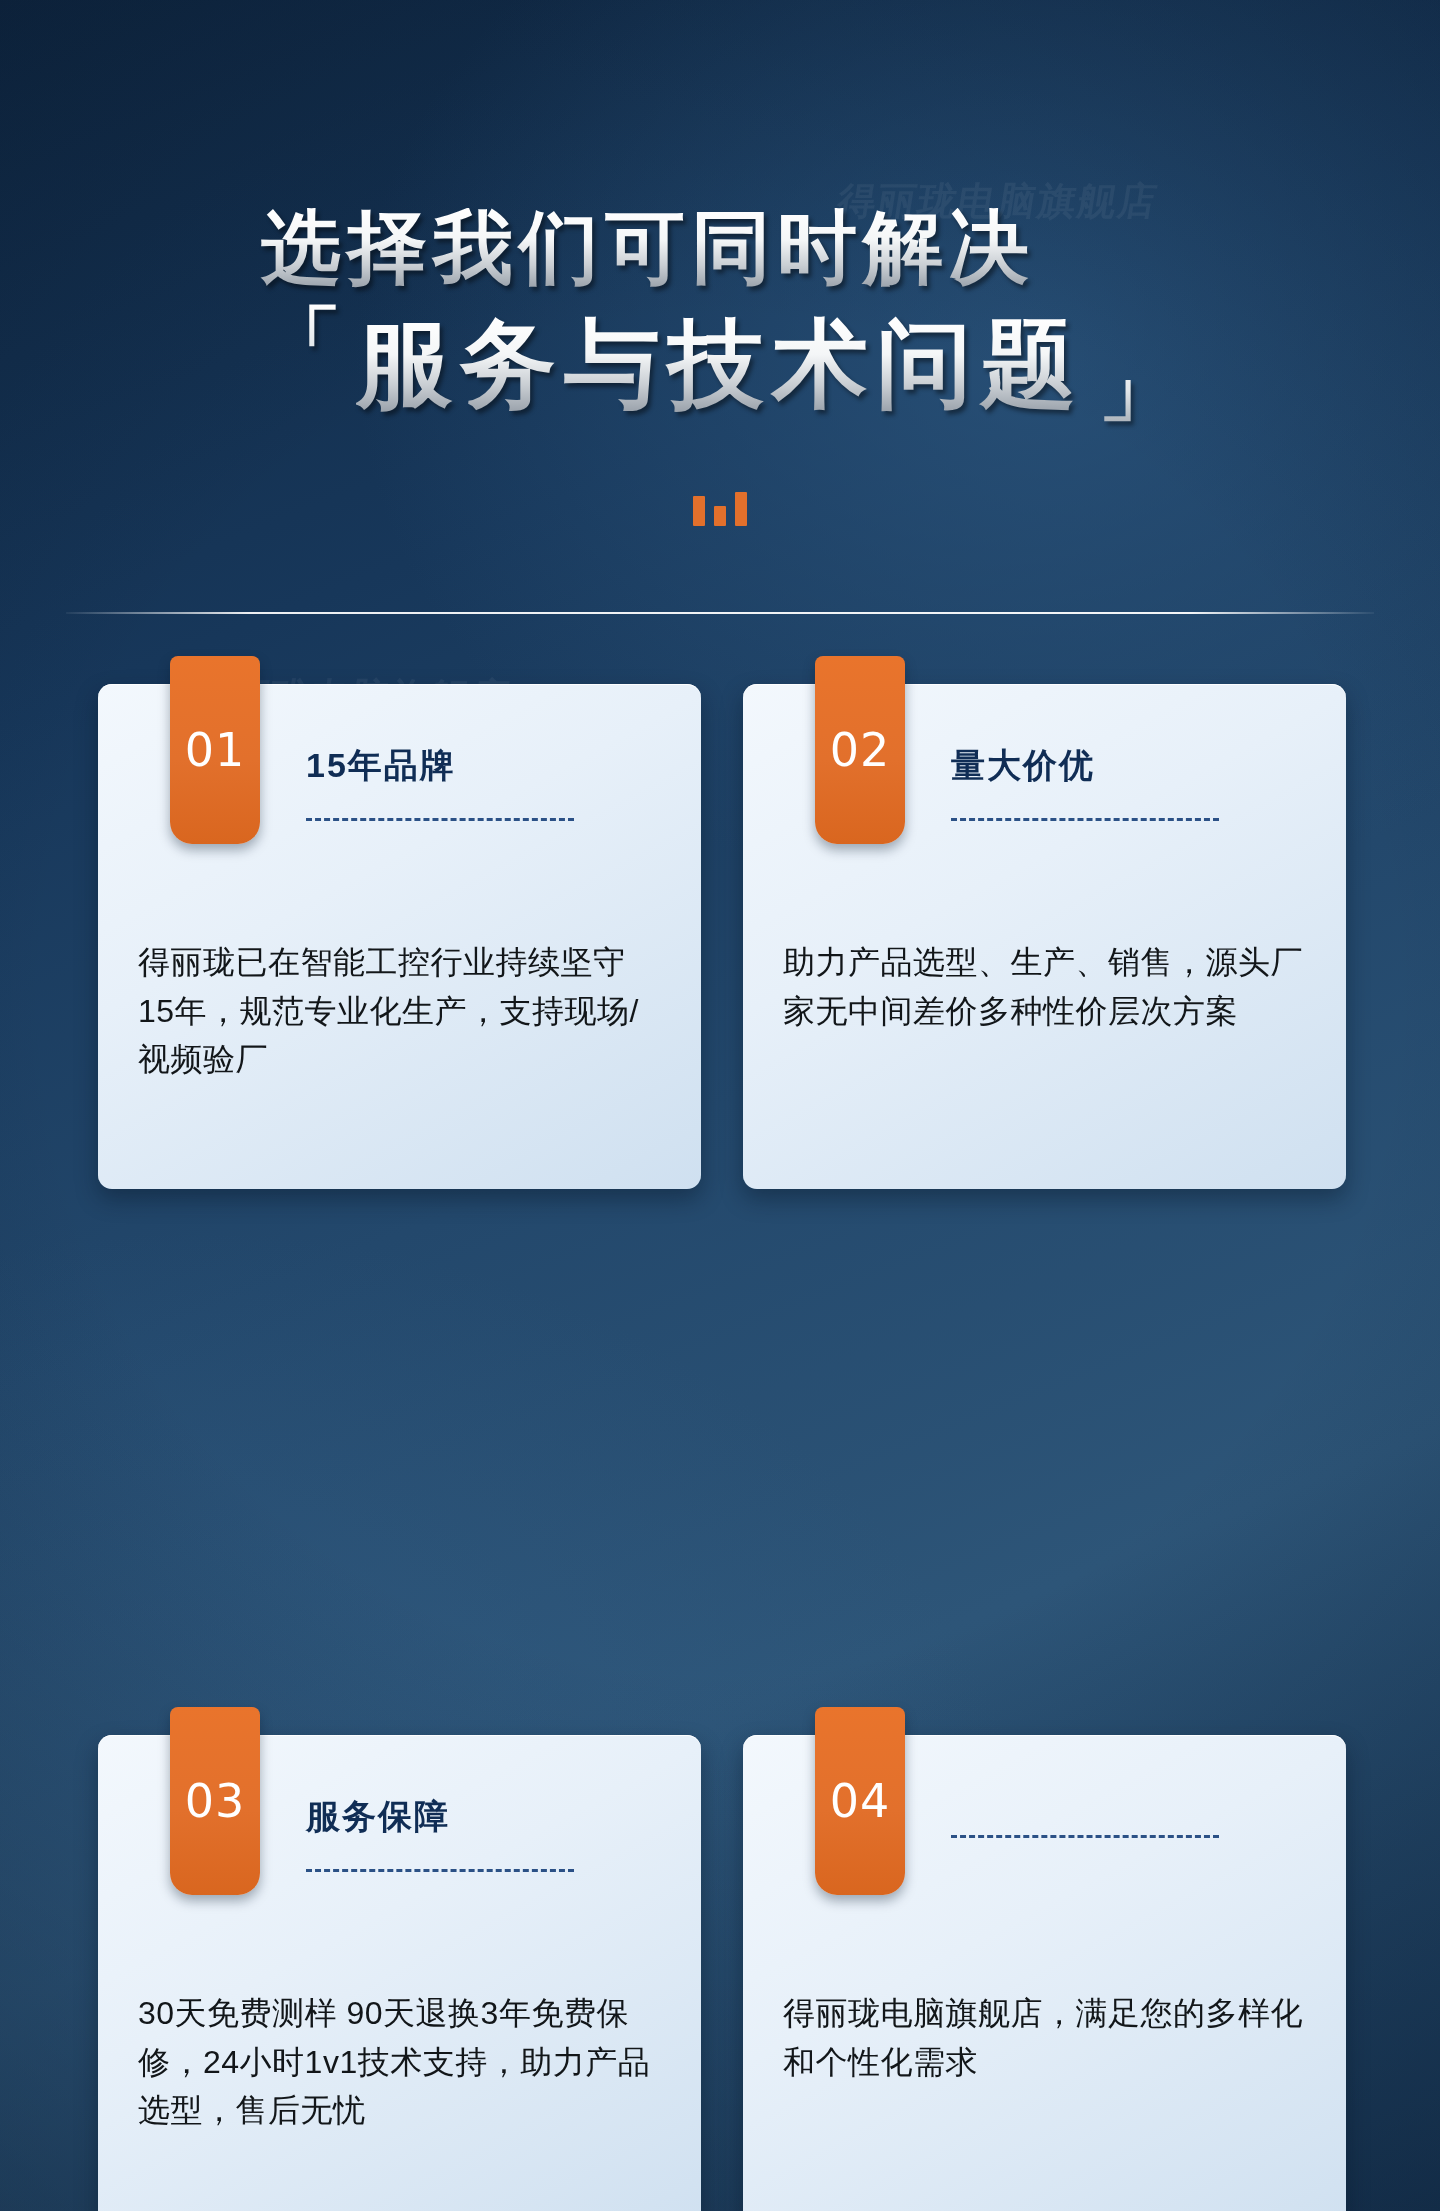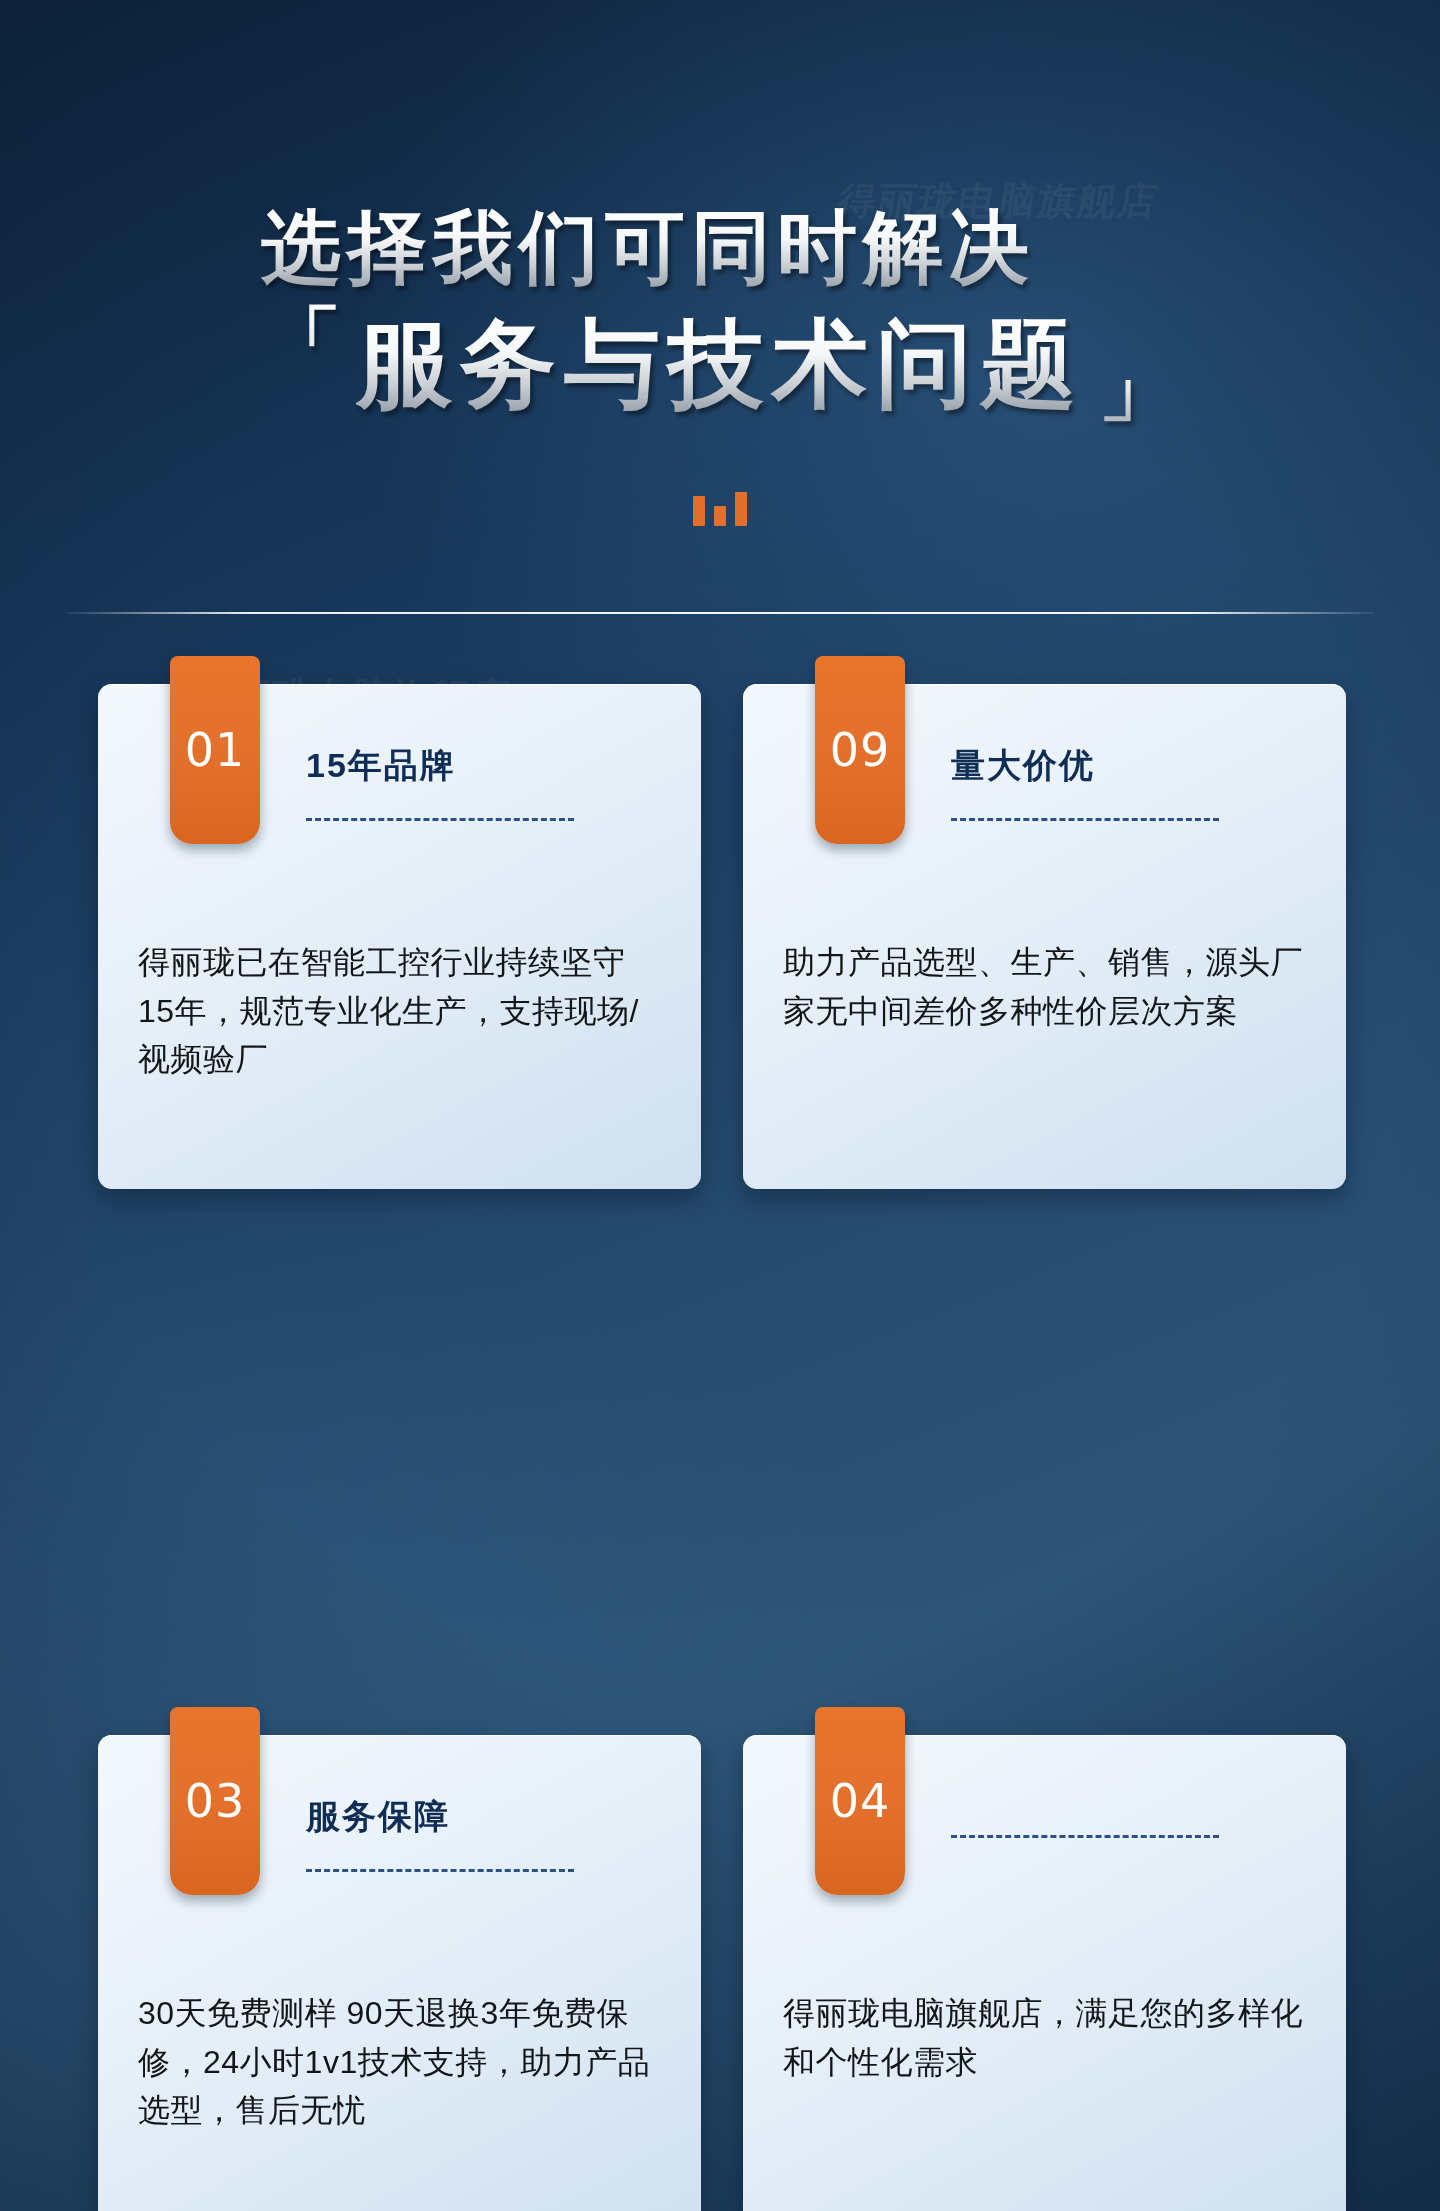--- a/index.html
+++ b/index.html
@@ -199,21 +199,21 @@
         </div>
         <div class="card-head">
           <div class="card-title">15年品牌</div>
           <div class="dashed"></div>
         </div>
         <div class="card-body">得丽珑已在智能工控行业持续坚守15年，规范专业化生产，支持现场/视频验厂</div>
       </div>
 
       <div class="card h-tall">
         <div class="tab">
-          <span>09</span>
+          <span>02</span>
         </div>
         <div class="card-head">
           <div class="card-title">量大价优</div>
           <div class="dashed"></div>
         </div>
         <div class="card-body">助力产品选型、生产、销售，源头厂家无中间差价多种性价层次方案</div>
       </div>
 
     </div>
 

